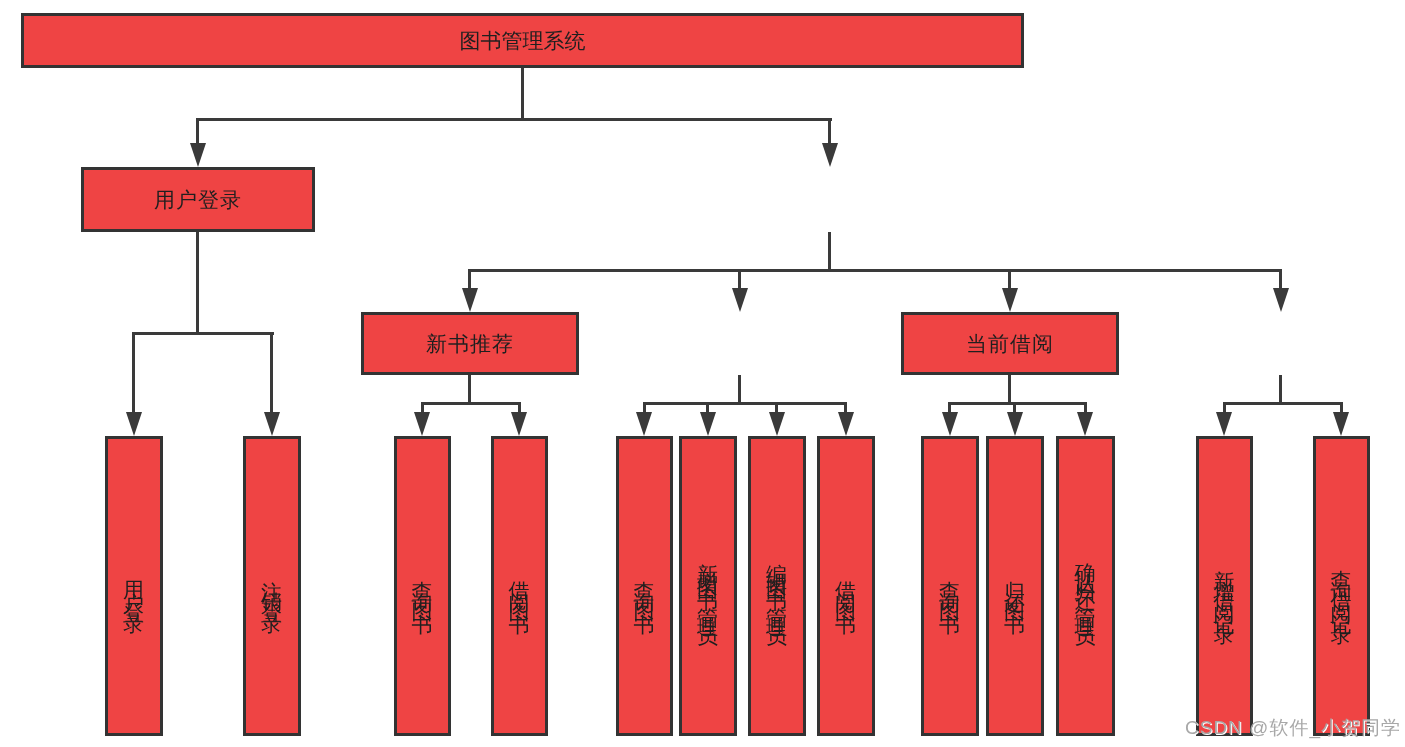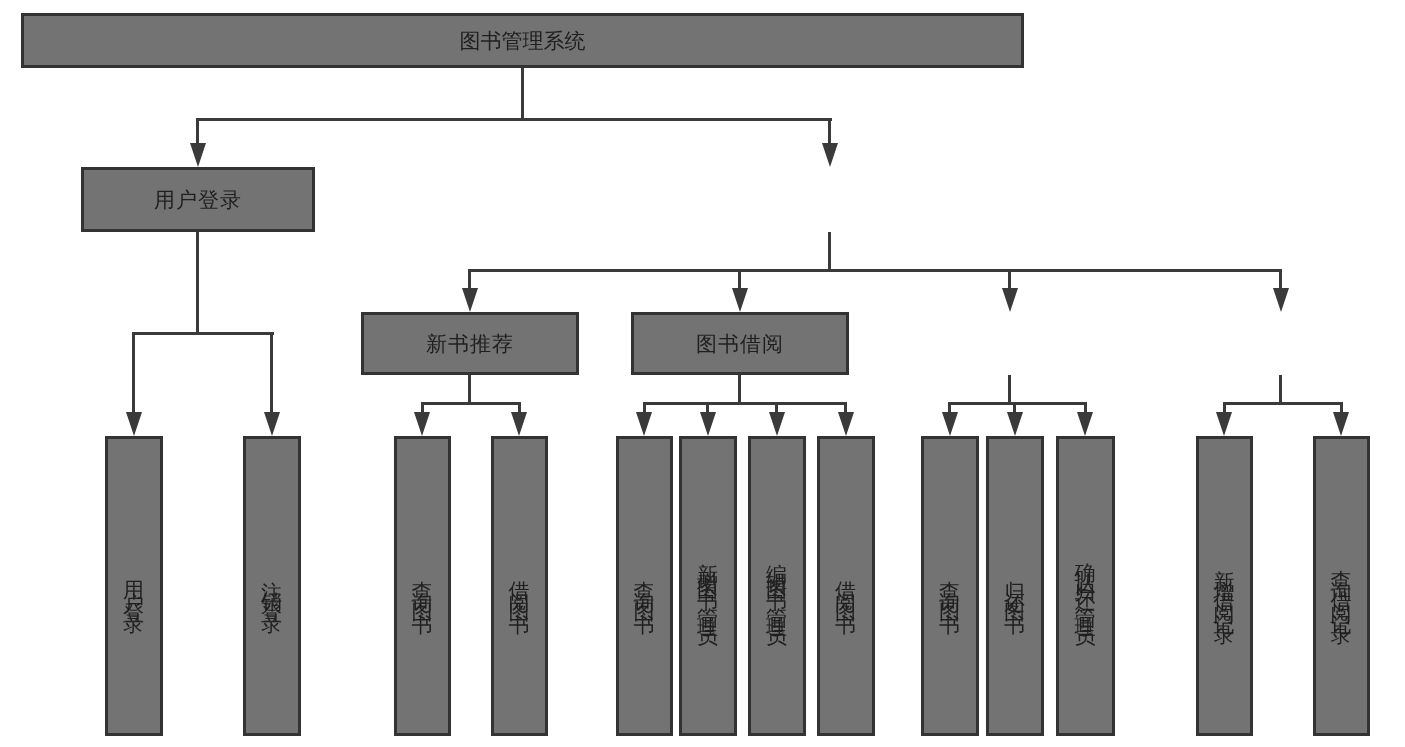--- a/index.html
+++ b/index.html
@@ -7,21 +7,21 @@
     position: relative;
     width: 1405px;
     height: 747px;
     background: #ffffff;
     font-family: "Liberation Sans", "DejaVu Sans", sans-serif;
     overflow: hidden;
   }
   .box {
     position: absolute;
     box-sizing: border-box;
-    background: #737373;
+    background: #ef4444;
     border: 3px solid #333333;
     display: flex;
     align-items: center;
     justify-content: center;
     color: #1f1f1f;
   }
   .hbox { font-size: 21px; letter-spacing: 1px; }
   .root-box { font-size: 21px; }
   .leaf {}
   .vtext {
@@ -92,22 +92,22 @@
   <div class="vline" style="left:1008px; top:269px; height:22px;"></div>
   <div class="vline" style="left:1279px; top:269px; height:22px;"></div>
   <div class="arrow" style="left:462px; top:288px;"></div>
   <div class="arrow" style="left:732px; top:288px;"></div>
   <div class="arrow" style="left:1002px; top:288px;"></div>
   <div class="arrow" style="left:1273px; top:288px;"></div>
 
   <div class="box hbox" style="left:361px; top:312px; width:218px; height:63px;text-align:center;">
     <span>新书推荐</span>
   </div>
-  <div class="box hbox" style="left:631px; top:312px; width:218px; height:63px;">
-    <span>图书借阅</span>
+  <div class="box hbox" style="left:901px; top:312px; width:218px; height:63px;">
+    <span>当前借阅</span>
   </div>
 
   <div class="vline" style="left:468px; top:375px; height:30px;"></div>
   <div class="hline" style="left:421px; top:402px; width:100px;"></div>
   <div class="vline" style="left:421px; top:402px; height:12px;"></div>
   <div class="vline" style="left:518px; top:402px; height:12px;"></div>
   <div class="arrow" style="left:414px; top:412px;"></div>
   <div class="arrow" style="left:511px; top:412px;"></div>
 
   <div class="vline" style="left:738px; top:375px; height:30px;"></div>
@@ -174,14 +174,15 @@
     <div class="vtext long">确认归还（管理员）</div>
   </div>
 
   <div class="box leaf" style="left:1196px; top:436px; width:57px; height:300px;">
     <div class="vtext">新增借阅记录</div>
   </div>
   <div class="box leaf" style="left:1313px; top:436px; width:57px; height:300px;">
     <div class="vtext">查询借阅记录</div>
   </div>
 
+  <div class="watermark">CSDN @软件_小贺同学</div>
 
 </div>
 
 </body></html>

